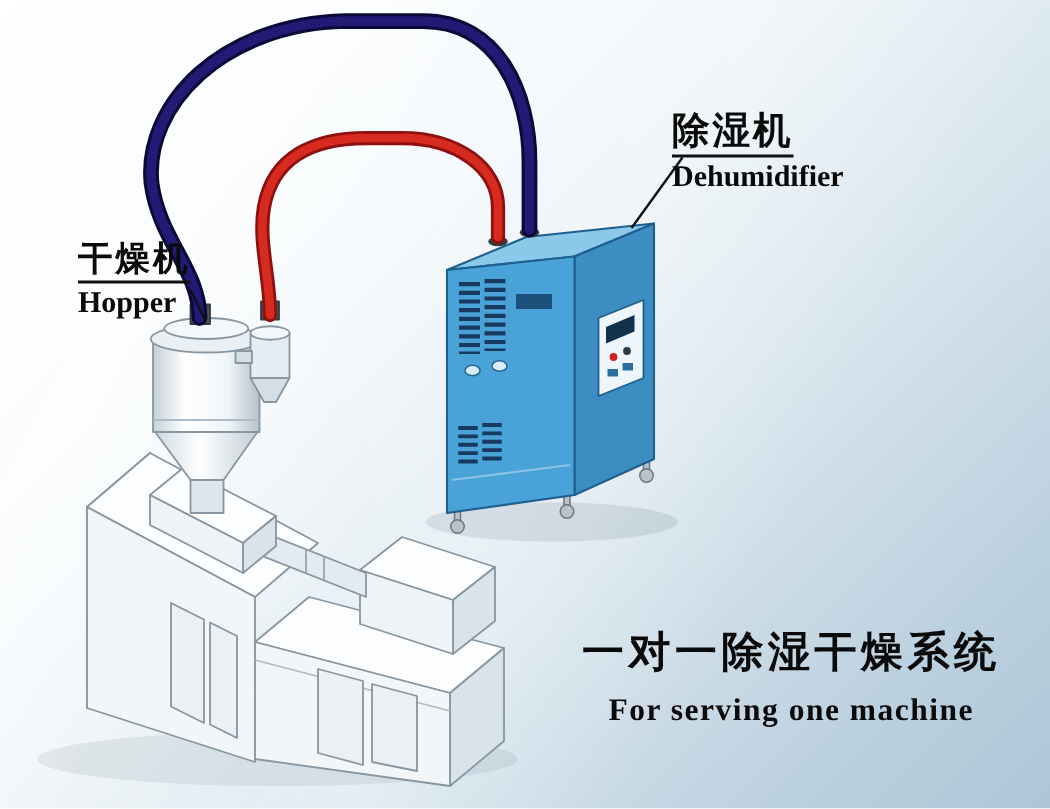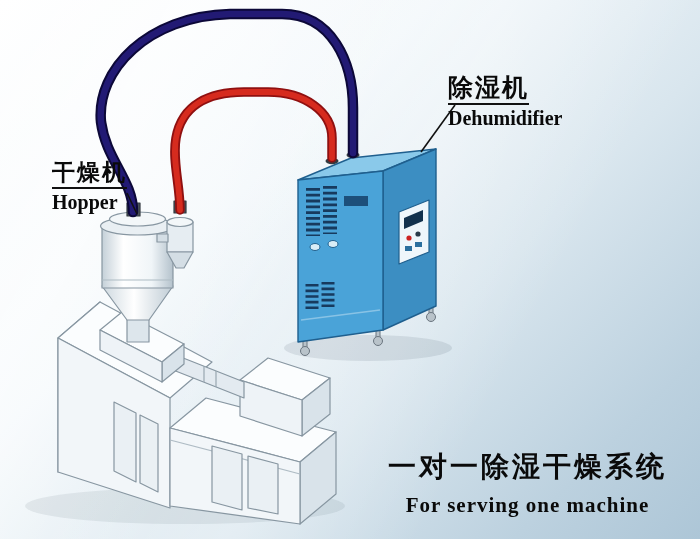--- a/index.html
+++ b/index.html
@@ -18,21 +18,21 @@
   svg{position:absolute;left:0;top:0;}
   .label{position:absolute;color:#0a0a0a;line-height:1.05;}
   .label .cn{display:inline-block;font-weight:700;border-bottom:2px solid #111;padding-bottom:3px;}
   .label .en{display:block;font-family:"Liberation Serif",serif;font-weight:700;margin-top:3px;}
   #label-hopper{left:52px;top:160px;}
   #label-hopper .cn{font-size:23px;letter-spacing:2px;}
   #label-hopper .en{font-size:20px;}
   #label-dehum{left:448px;top:74px;}
   #label-dehum .cn{font-size:25px;letter-spacing:2px;}
   #label-dehum .en{font-size:20px;}
-  #caption{position:absolute;left:388px;top:448px;color:#0a0a0a;}
+  #caption{position:absolute;left:388px;top:416px;color:#0a0a0a;}
   #caption .cn{font-size:28px;font-weight:700;letter-spacing:3px;}
   #caption .en{display:block;font-family:"Liberation Serif",serif;font-weight:700;font-size:21px;margin-top:7px;letter-spacing:1px;text-align:center;}
 </style>
 </head>
 <body>
 
 <div id="stage">
   <div class="streak s1"></div>
   <div class="streak s2"></div>
 

